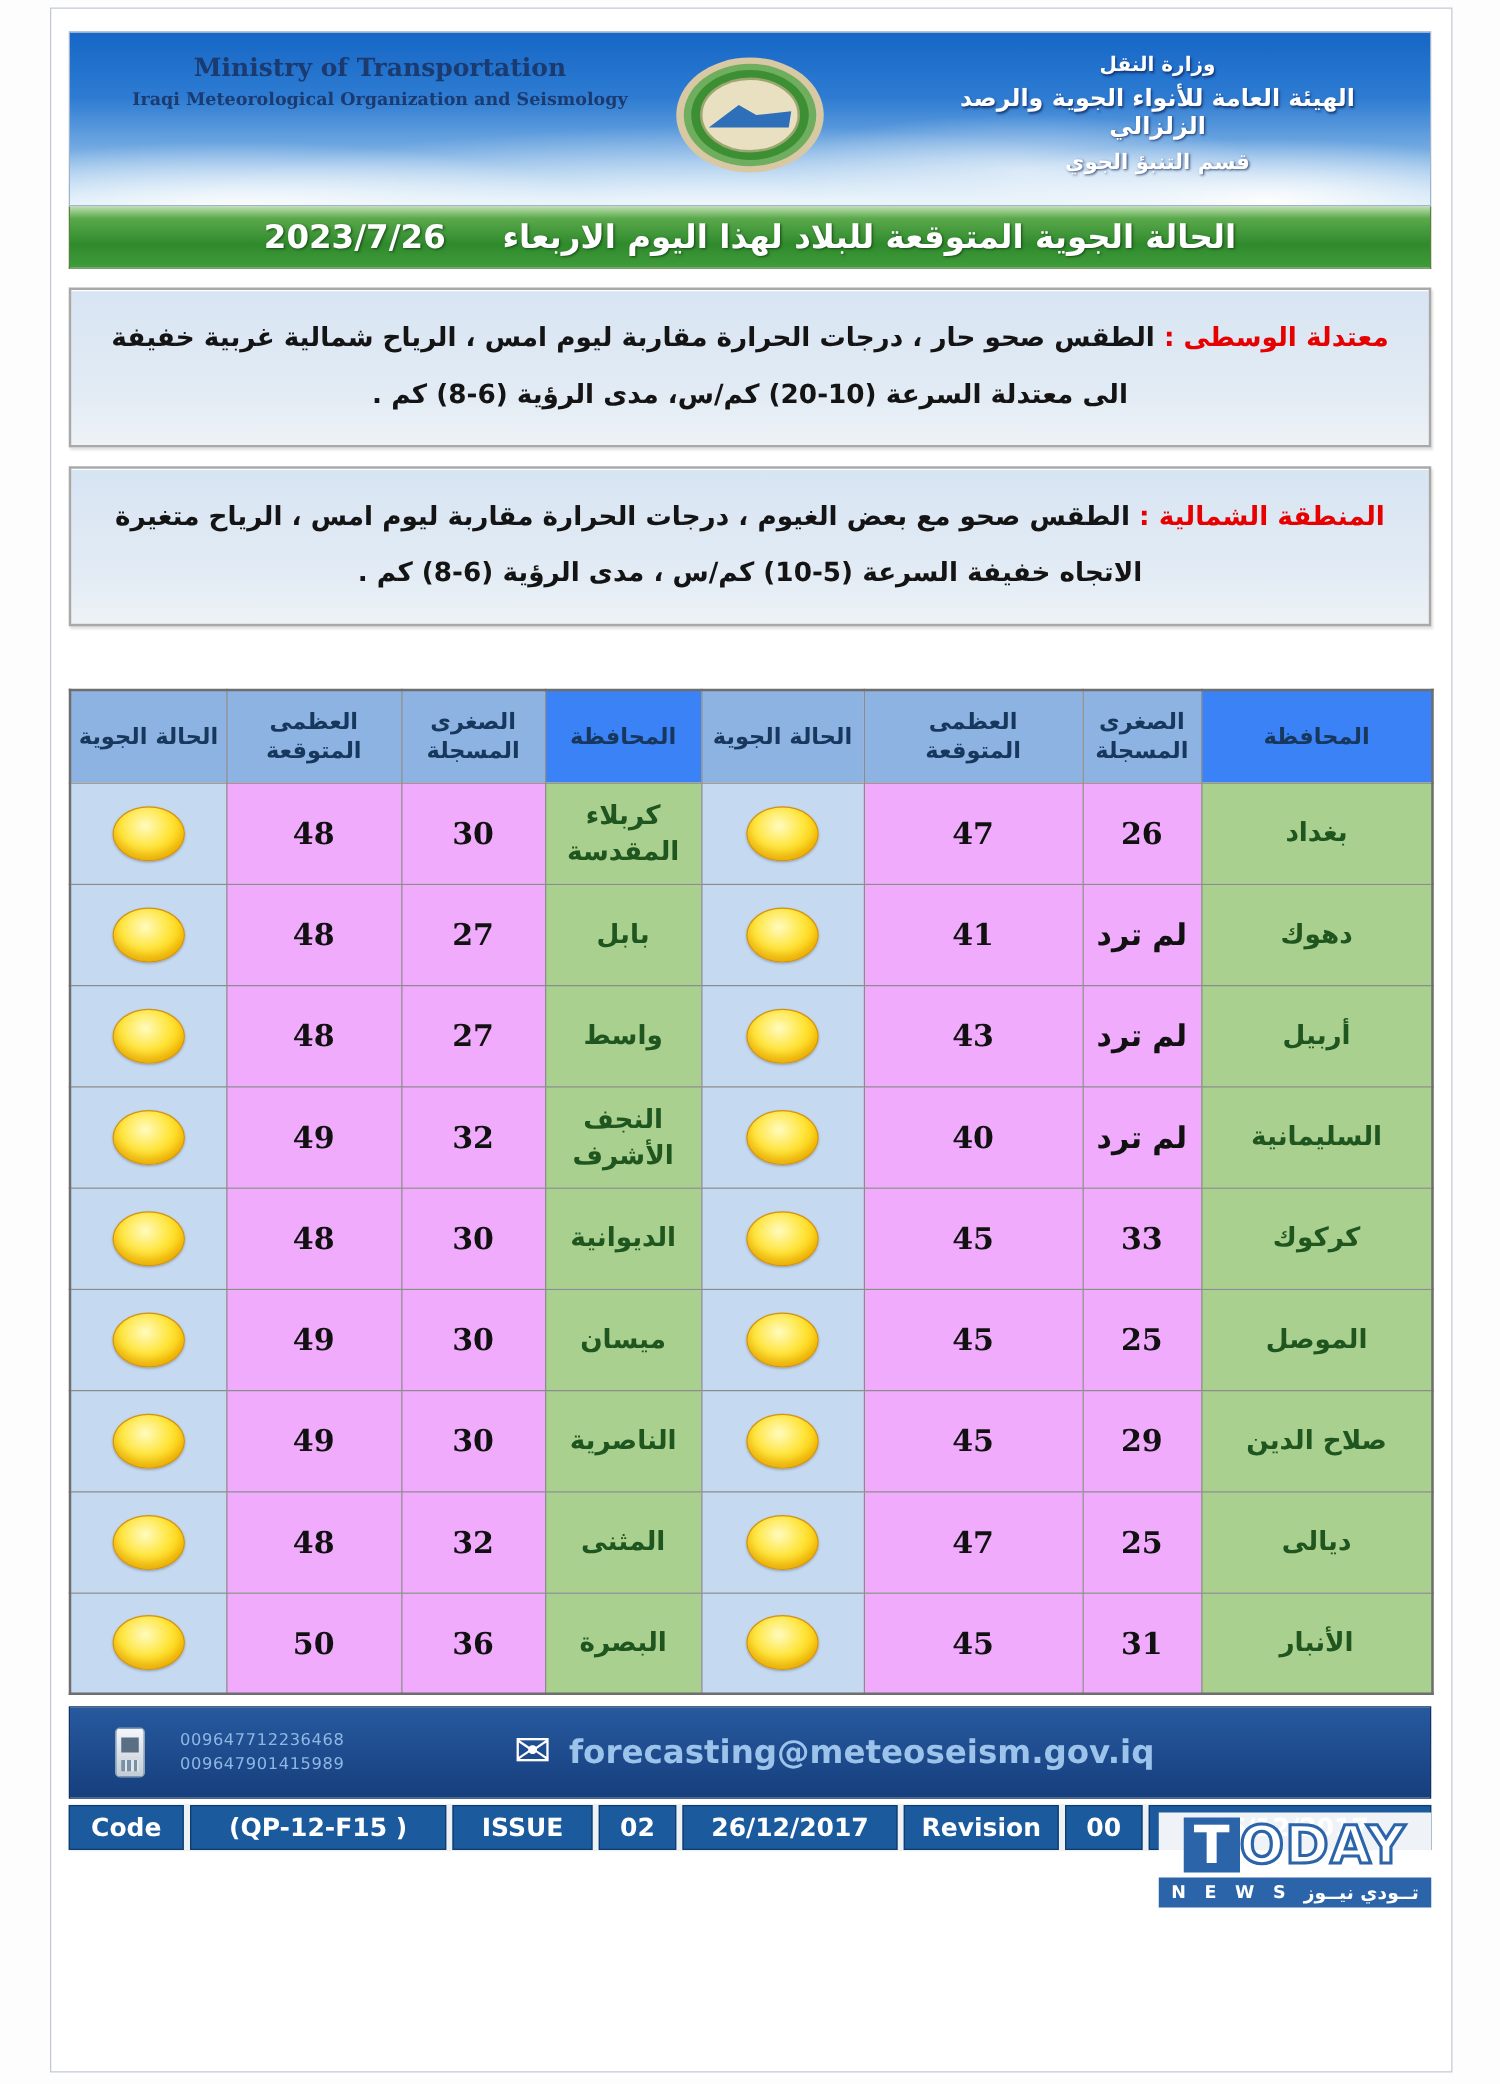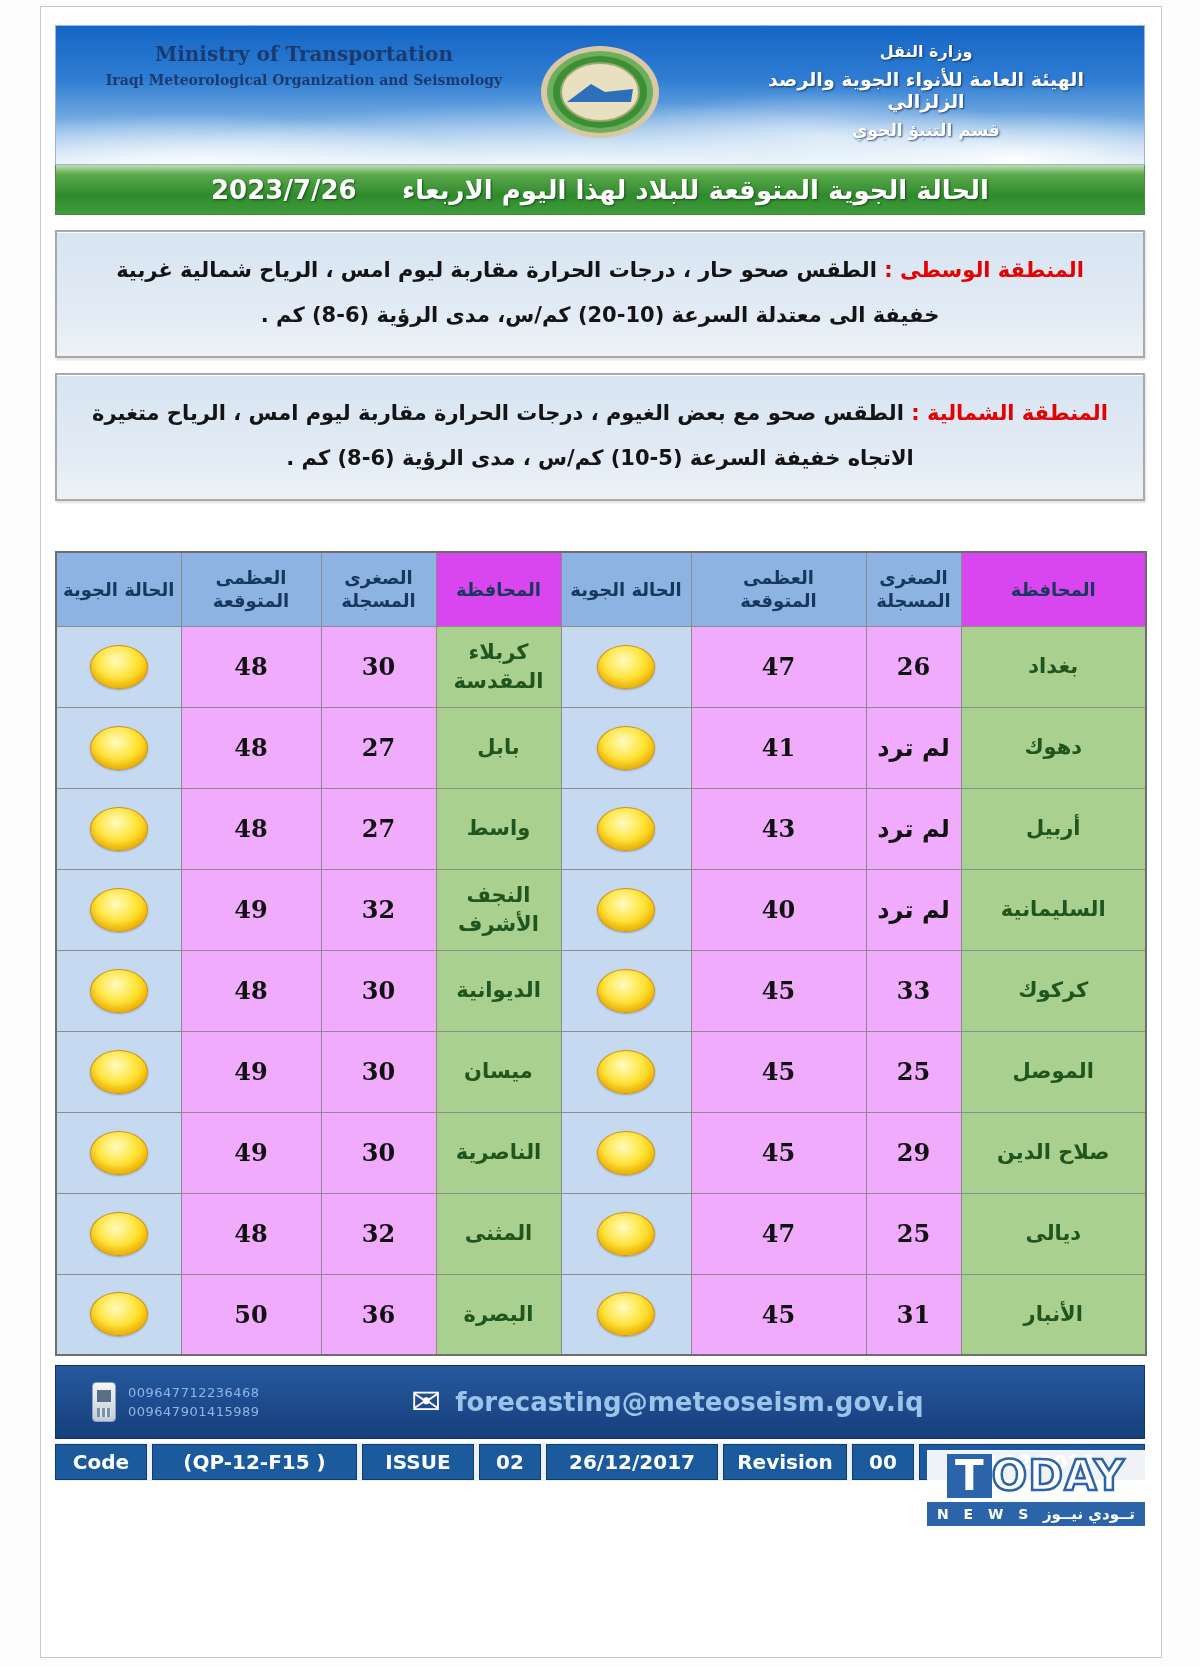--- a/index.html
+++ b/index.html
@@ -44,36 +44,36 @@
   .region.gray  { background:linear-gradient(180deg,#e9e9e9 0%, #efefef 100%); min-height:136px; }
   .region p { font-size:21px; font-weight:bold; color:#141414; line-height:2.15; }
   .region-label { color:#e60000; }
 
   
   table.wx { width:1090px; border-collapse:collapse; direction:rtl; margin-top:50px;
              table-layout:fixed; border:2px solid #6e6e6e; }
   table.wx th, table.wx td { border:1px solid #8c8c8c; text-align:center; vertical-align:middle; }
   table.wx th { height:74px; font-size:18px; font-weight:bold; color:#17375d;
                 background:#8db3e2; white-space:pre-line; line-height:1.3; }
-  table.wx th.h-gov { background:#d946ef; }
+  table.wx th.h-gov { background:#3b82f6; }
   table.wx tr.data-row { height:81px; }
   td.cell-gov { background:#a9d08e; color:#1f551f; font-weight:bold; font-size:21px;
                 line-height:1.35; padding:2px 6px; }
   td.cell-num { background:#f0abfc; color:#111; font-weight:bold; font-size:24px;
                 font-family:"DejaVu Serif","DejaVu Sans",serif; }
   td.cell-cond { background:#c5d9f1; }
   .sun { display:block; width:58px; height:44px; border-radius:50%; margin:0 auto;
          background:radial-gradient(ellipse at 45% 35%, #fffbc0 0%, #ffe53d 45%, #fcc800 80%, #eeb200 100%);
          border:1px solid #d4930c;
          box-shadow:inset 0 -5px 7px rgba(200,120,0,.35), 0 1px 2px rgba(0,0,0,.25); }
 
   
   .footer { margin-top:9px; height:74px; background:linear-gradient(180deg,#27599f,#163f7d);
             position:relative; display:flex; align-items:center; border:1px solid #123263; }
-  .phone-wrap { display:flex; align-items:center; gap:12px; margin-left:36px; }
+  .phone-wrap { display:flex; align-items:center; gap:28px; margin-left:36px; }
   .phone-icon { width:24px; height:40px; border-radius:4px; position:relative;
                 background:linear-gradient(180deg,#f4f7fa,#c2ccd6); border:1px solid #8fa3b8; }
   .phone-icon::before { content:""; position:absolute; left:4px; top:7px; width:14px; height:12px;
                 background:#5a6e84; }
   .phone-icon::after { content:""; position:absolute; left:4px; bottom:4px; width:14px; height:9px;
                 background:repeating-linear-gradient(90deg,#7b8fa5 0 3px,#dfe7ee 3px 5px); }
   .phone-nums { color:#8fb7e4; font-size:13px; line-height:1.5; letter-spacing:.5px; }
   .email-wrap { position:absolute; left:355px; display:flex; align-items:center; gap:14px; }
   .mail-icon { color:#fff; font-size:36px; line-height:1; }
   .email-text { color:#9cc3ea; font-size:26px; font-weight:bold; }
@@ -125,21 +125,21 @@
       <div class="a2">الهيئة العامة للأنواء الجوية والرصد الزلزالي</div>
       <div class="a3">قسم التنبؤ الجوي</div>
     </div>
   </div>
 
   <div class="banner">
     <span class="banner-title">الحالة الجوية المتوقعة للبلاد لهذا اليوم الاربعاء&nbsp;&nbsp;&nbsp;&nbsp; 2023/7/26</span>
   </div>
 
   <div class="region blue">
-    <p><span class="region-label">المنطقة الوسطى :</span>
+    <p><span class="region-label">معتدلة الوسطى :</span>
        <span>الطقس صحو حار ، درجات الحرارة  مقاربة  ليوم امس ، الرياح شمالية غربية خفيفة الى معتدلة السرعة (10-20) كم/س، مدى الرؤية (6-8) كم .</span></p>
   </div>
   <div class="region blue">
     <p><span class="region-label">المنطقة الشمالية :</span>
        <span>الطقس صحو مع بعض الغيوم ، درجات الحرارة مقاربة ليوم امس ، الرياح متغيرة الاتجاه خفيفة السرعة (5-10) كم/س ، مدى الرؤية (6-8) كم .</span></p>
   </div>
 
   <table class="wx">
     <colgroup>
       <col style="width:185px">

